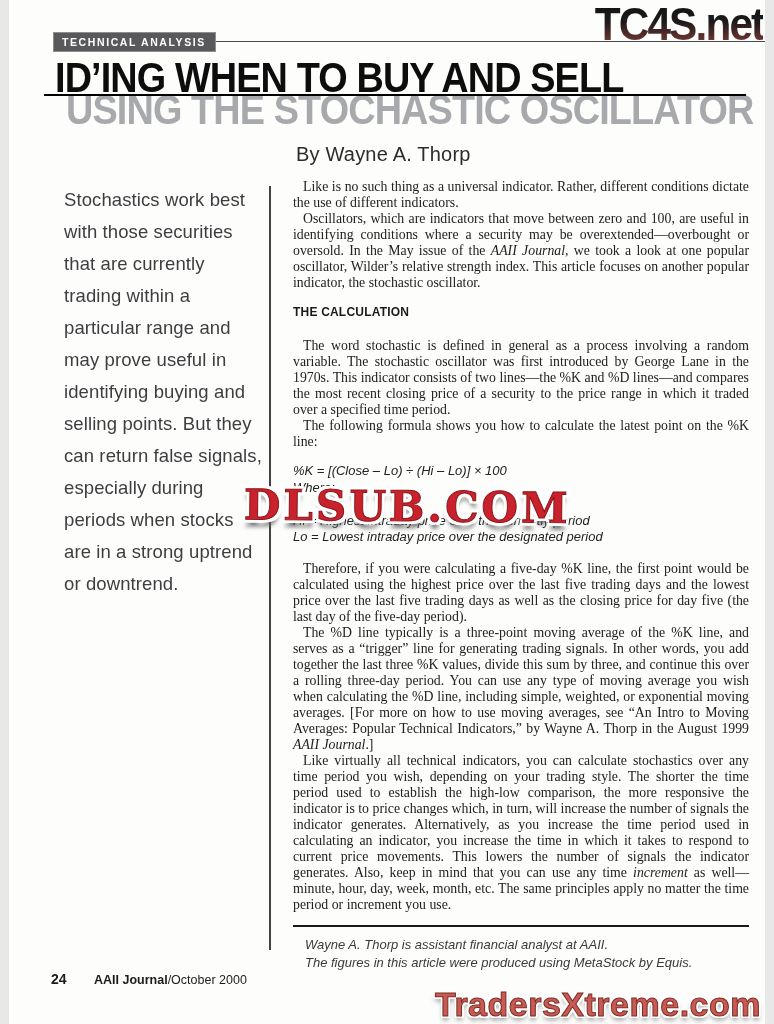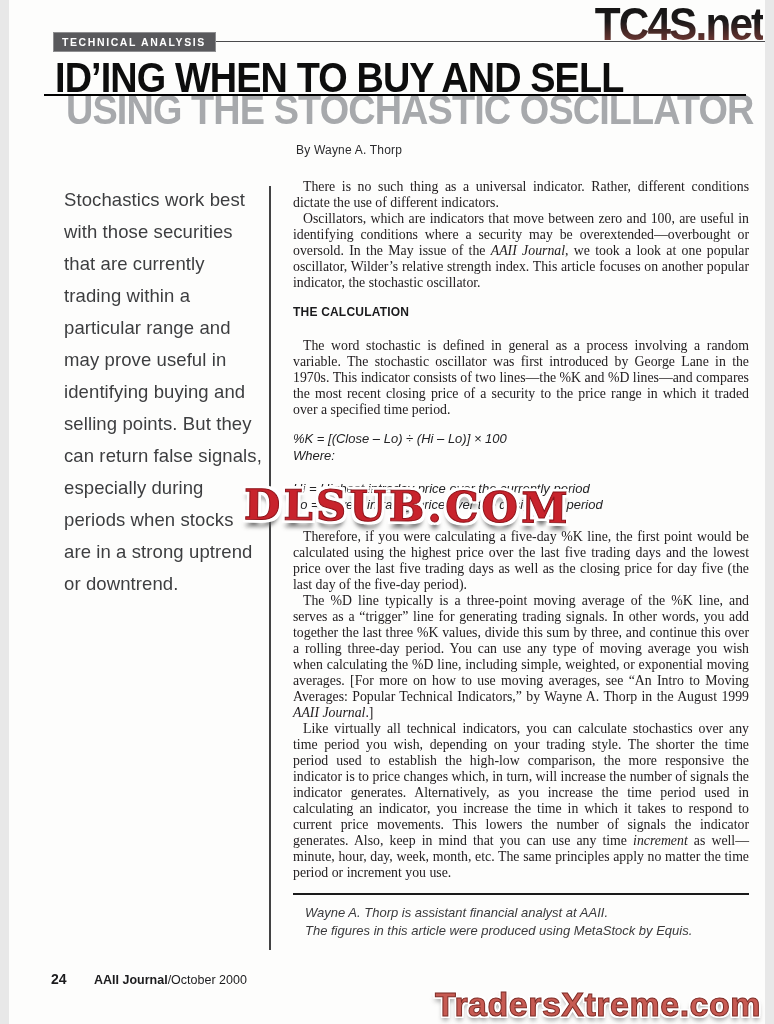--- a/index.html
+++ b/index.html
@@ -41,21 +41,21 @@
     background:#000; z-index:4;
   }
   .article-subtitle {
     position:absolute; left:57px; top:88px; z-index:3;
     font-size:43px; font-weight:bold; letter-spacing:-1px; line-height:1;
     color:#a7a9ac; white-space:nowrap;
     transform:scaleX(.88); transform-origin:left top;
   }
   .byline {
     position:absolute; left:287px; top:143px;
-    font-size:12px; color:#2c2c2e; letter-spacing:.2px;
+    font-size:20px; color:#2c2c2e; letter-spacing:.2px;
   }
 
   
   .pull-quote {
     position:absolute; left:55px; top:184px; width:200px;
     font-size:18.5px; line-height:32px; color:#3d3e40;
     letter-spacing:.1px; font-weight:normal;
   }
   .column-divider {
     position:absolute; left:260px; top:186px; width:2px; height:764px;
@@ -138,24 +138,25 @@
   <div class="title-rule"></div>
   <div class="article-subtitle">USING THE STOCHASTIC OSCILLATOR</div>
 
   <div class="byline">By Wayne A. Thorp</div>
 
   <div class="pull-quote">Stochastics work best with those securities that are currently trading within a particular range and may prove useful in identifying buying and selling points. But they can return false signals, especially during periods when stocks are in a strong uptrend or downtrend.</div>
   <div class="column-divider"></div>
 
   <div class="article-body">
 
-    <p class="body-para"><span>There is no such thing as a universal indicator. Rather, different conditions dictate the use of different indicators.</span></p>
+    <p class="body-para"><span>Like is no such thing as a universal indicator. Rather, different conditions dictate the use of different indicators.</span></p>
       <p class="body-para"><span>Oscillators, which are indicators that move between zero and 100, are useful in identifying conditions where a security may be overextended—overbought or oversold. In the May issue of the </span><em>AAII Journal</em><span>, we took a look at one popular oscillator, Wilder’s relative strength index. This article focuses on another popular indicator, the stochastic oscillator.</span></p>
       <div class="section-heading">THE CALCULATION</div>
       <p class="body-para"><span>The word stochastic is defined in general as a process involving a random variable. The stochastic oscillator was first introduced by George Lane in the 1970s. This indicator consists of two lines—the %K and %D lines—and compares the most recent closing price of a security to the price range in which it traded over a specified time period.</span></p>
+      <p class="body-para"><span>The following formula shows you how to calculate the latest point on the %K line:</span></p>
       <div class="formula-block">
         <div class="formula-line">%K = [(Close – Lo) ÷ (Hi – Lo)] × 100</div>
         <div class="formula-line">Where:</div>
         <div class="formula-line"></div>
         <div class="formula-line">Hi = Highest intraday price over the currently period</div>
         <div class="formula-line">Lo = Lowest intraday price over the designated period</div>
       </div>
       <p class="body-para"><span>Therefore, if you were calculating a five-day %K line, the first point would be calculated using the highest price over the last five trading days and the lowest price over the last five trading days as well as the closing price for day five (the last day of the five-day period).</span></p>
       <p class="body-para"><span>The %D line typically is a three-point moving average of the %K line, and serves as a “trigger” line for generating trading signals. In other words, you add together the last three %K values, divide this sum by three, and continue this over a rolling three-day period. You can use any type of moving average you wish when calculating the %D line, including simple, weighted, or exponential moving averages. [For more on how to use moving averages, see “An Intro to Moving Averages: Popular Technical Indicators,” by Wayne A. Thorp in the August 1999 </span><em>AAII Journal</em><span>.]</span></p>
       <p class="body-para"><span>Like virtually all technical indicators, you can calculate stochastics over any time period you wish, depending on your trading style. The shorter the time period used to establish the high-low comparison, the more responsive the indicator is to price changes which, in turn, will increase the number of signals the indicator generates. Alternatively, as you increase the time period used in calculating an indicator, you increase the time in which it takes to respond to current price movements. This lowers the number of signals the indicator generates. Also, keep in mind that you can use any time </span><em>increment</em><span> as well—minute, hour, day, week, month, etc. The same principles apply no matter the time period or increment you use.</span></p>

